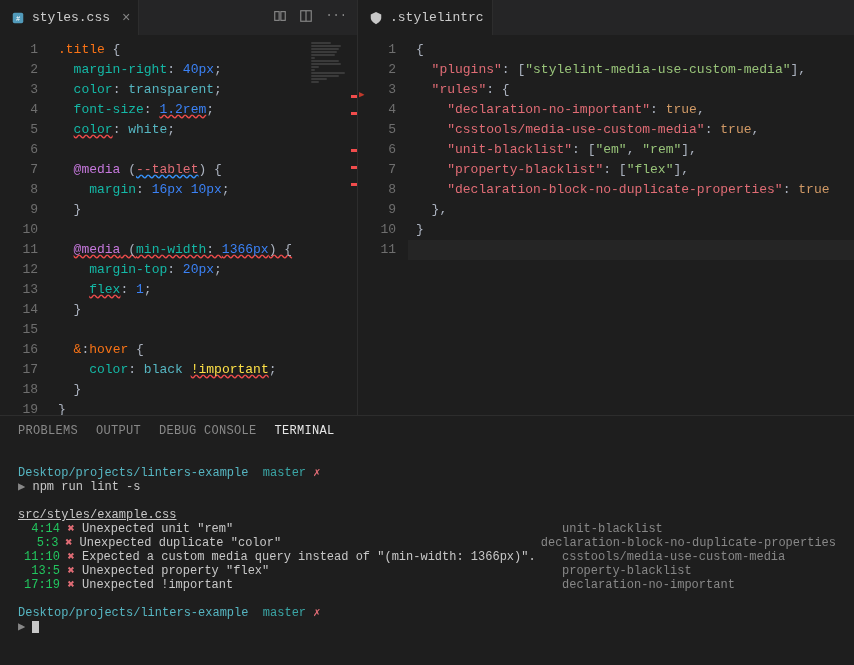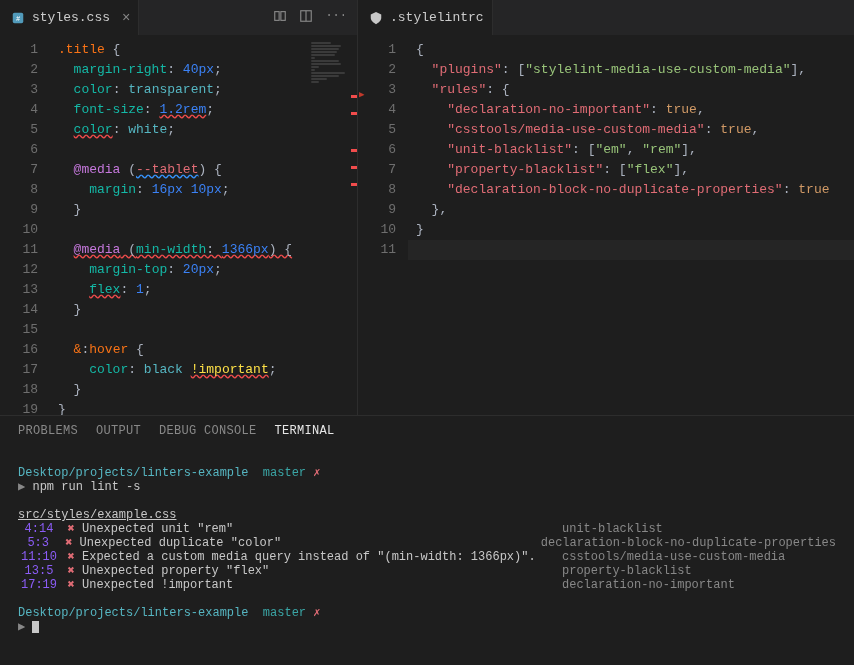--- a/index.html
+++ b/index.html
@@ -140,21 +140,21 @@
   white-space: pre;
   overflow: hidden;
 }
 .t-cyan { color: #56b6c2; font-weight: 400; }
 .t-teal { color: #3aa6a6; }
 .t-red { color: #e06c75; }
 .t-gray { color: #888; }
 .t-white { color: #c8c8c8; }
 .t-uline { text-decoration: underline; }
 .t-row { display: flex; }
-.t-col1 { width: 42px; text-align: center; color: #8b5cf6; }
+.t-col1 { width: 42px; text-align: right; color: #22c55e; }
 .t-col2 { width: 22px; text-align: center; color: #e06c75; font-weight: bold; }
 .t-col3 { width: 480px; color: #c8c8c8; }
 .t-col4 { color: #888; }
 .blink-cursor {
   display: inline-block;
   width: 7px;
   height: 12px;
   background: #c8c8c8;
   vertical-align: middle;
 }

